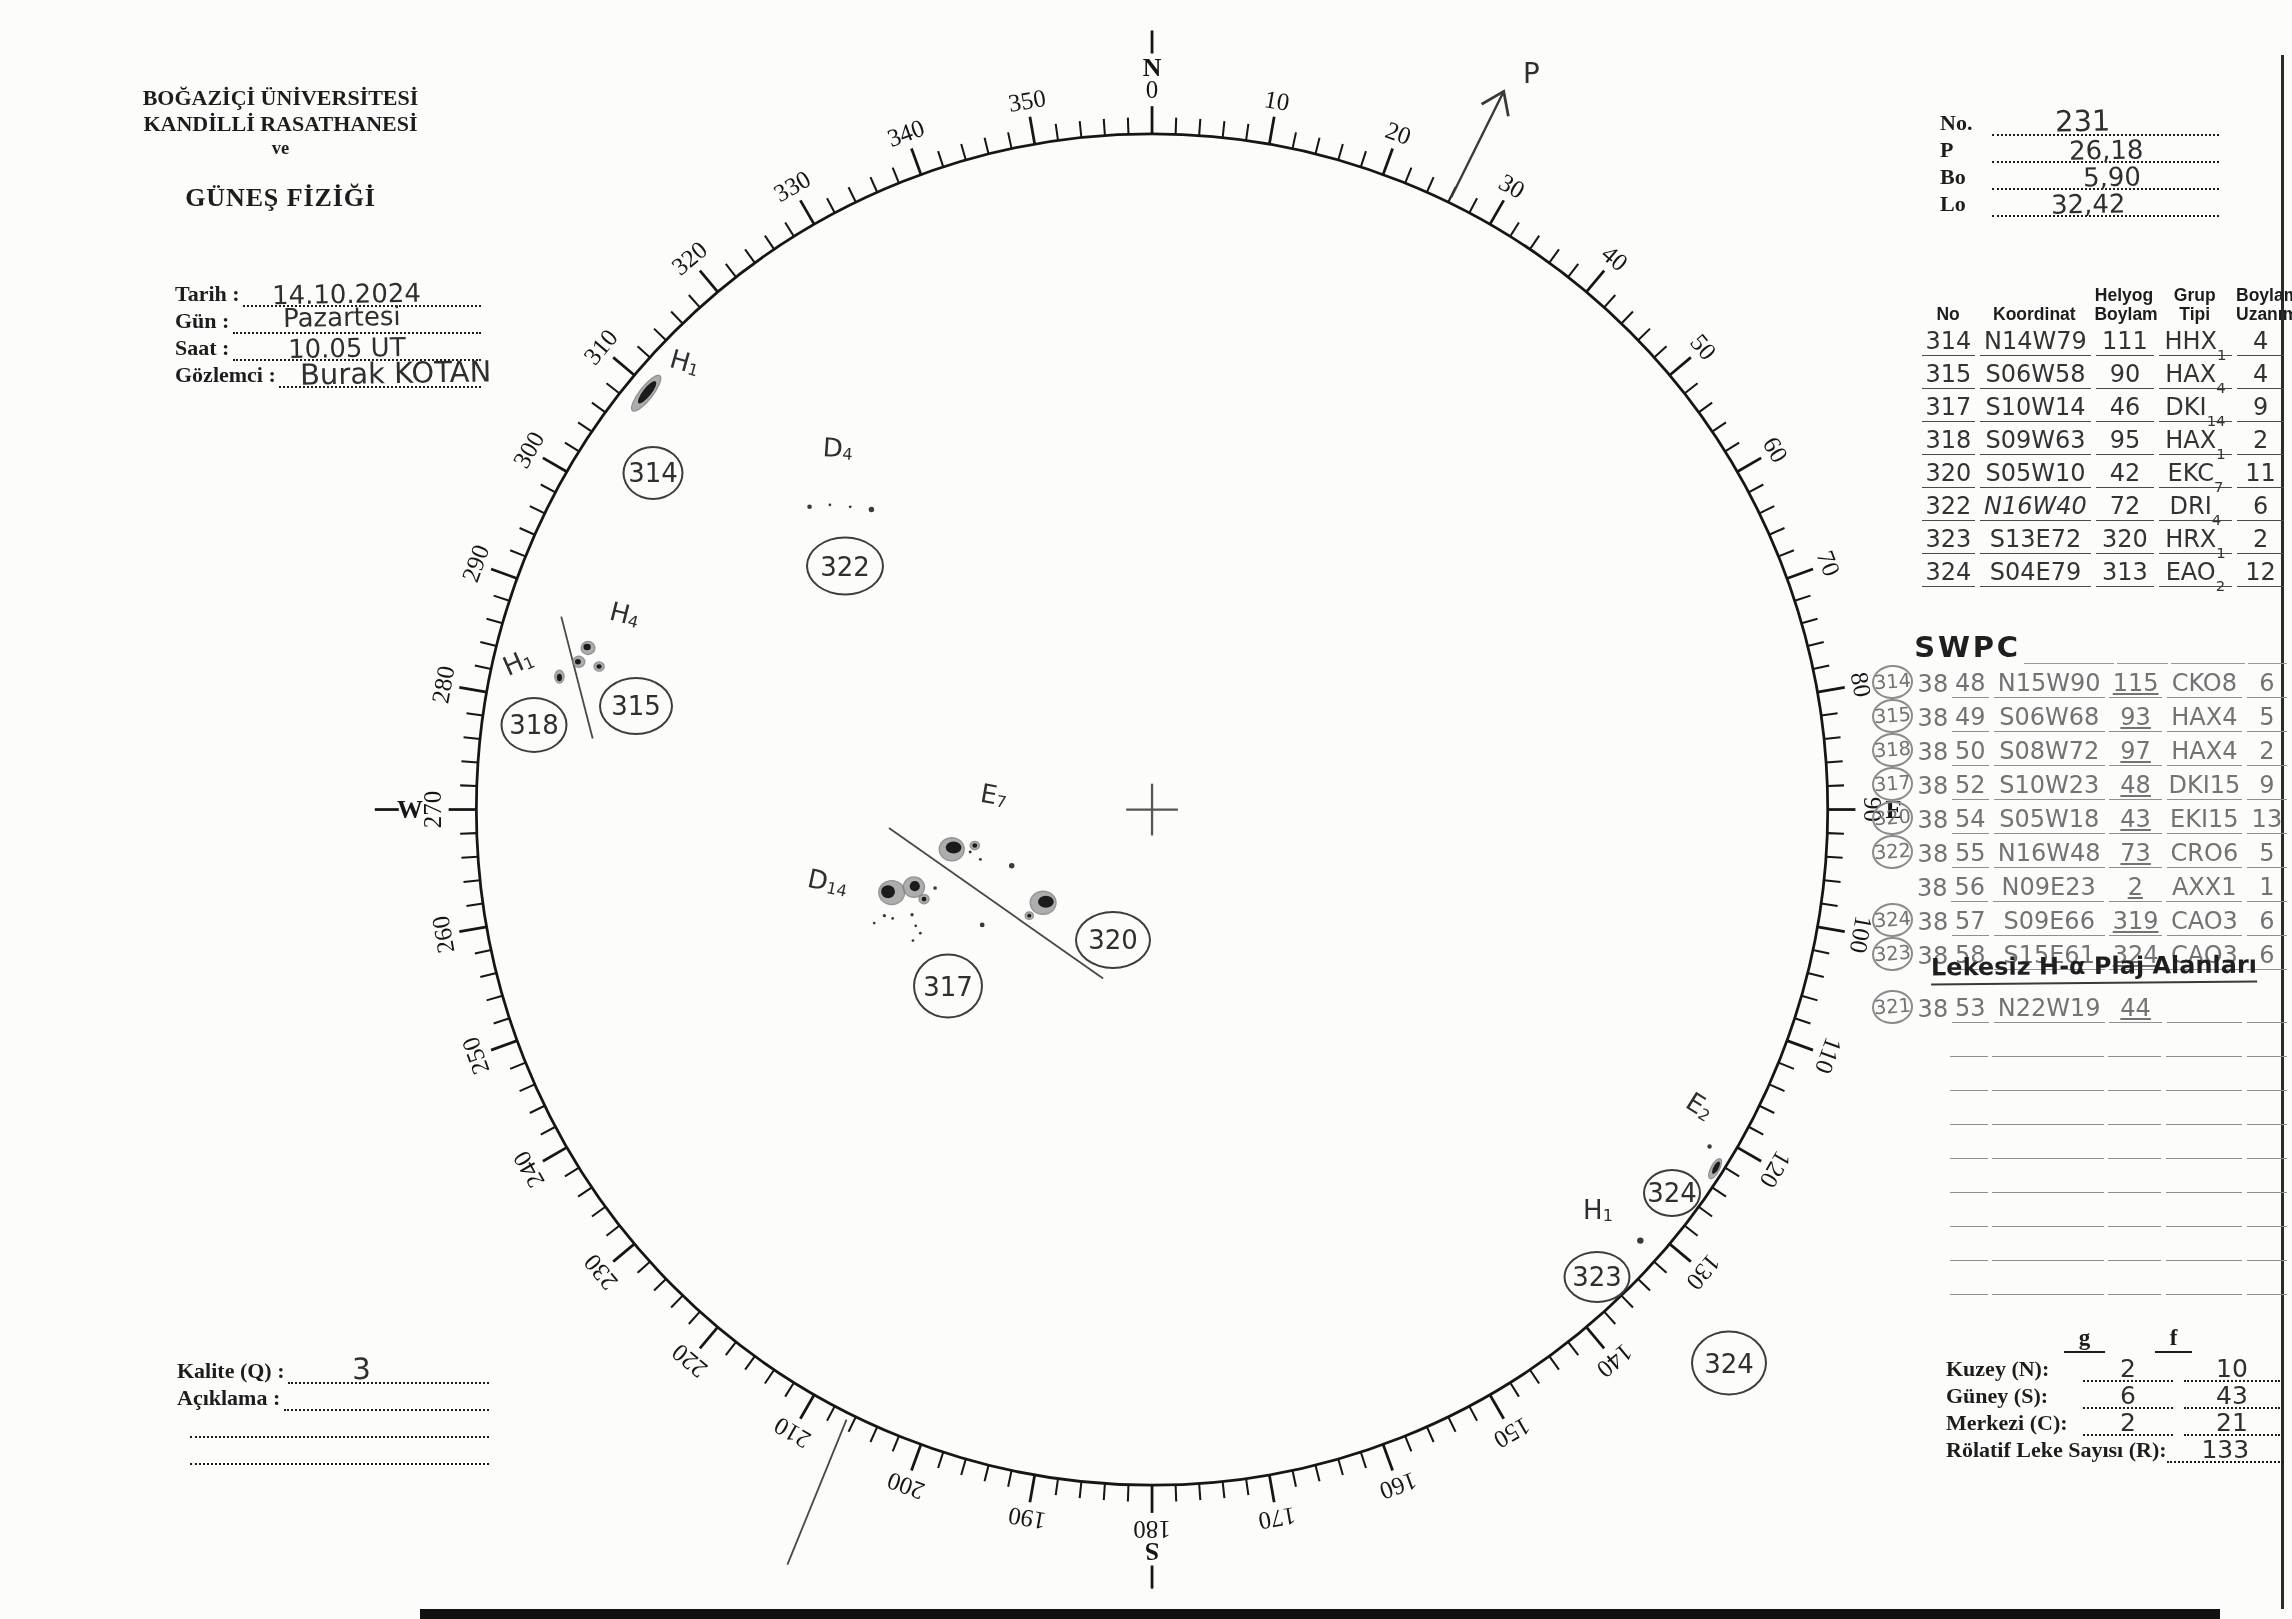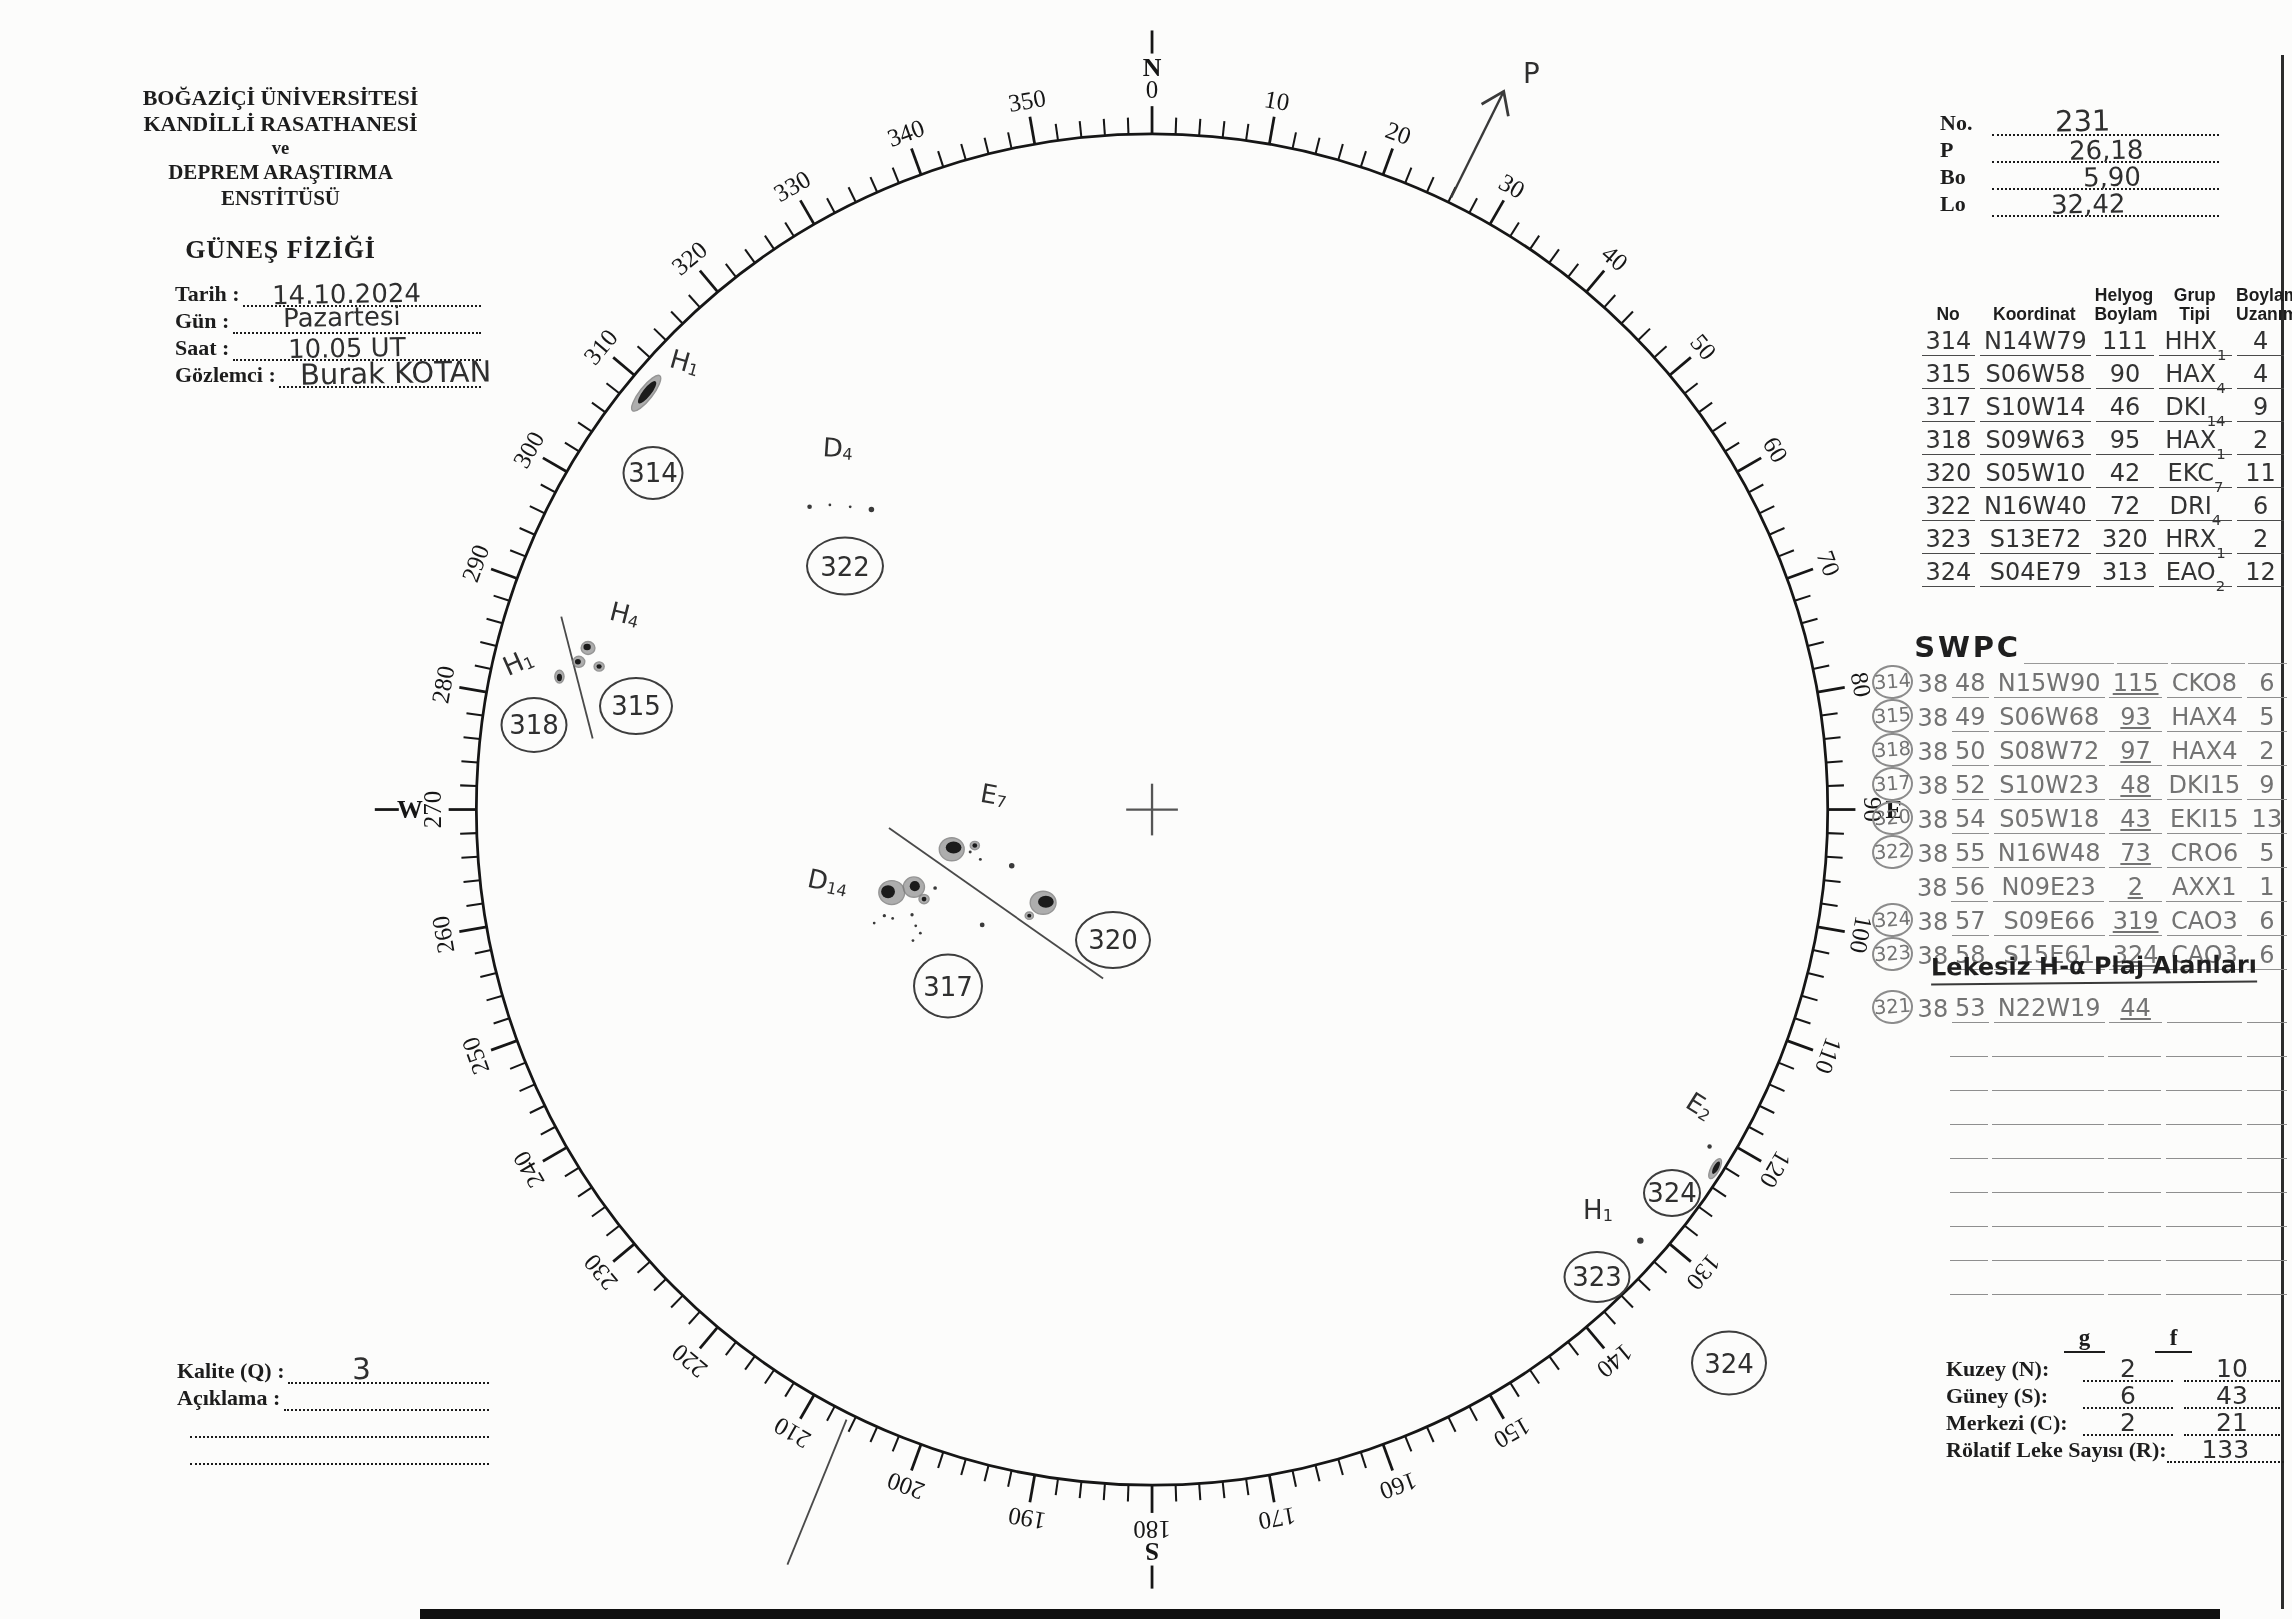--- a/index.html
+++ b/index.html
@@ -357,21 +357,20 @@
       <div class="ann hw circled" style="left: 1672px; top: 1193px; width: 54px; height: 44px; transform: translate(-50%, -50%) rotate(0deg);">324</div>
       <div class="ann hw" style="left: 1598px; top: 1210px; transform: translate(-50%, -50%) rotate(0deg);">H<sub>1</sub></div>
       <div class="ann hw circled" style="left: 1597px; top: 1277px; width: 63px; height: 48px; transform: translate(-50%, -50%) rotate(0deg);">323</div>
       <div class="ann hw circled" style="left: 1729px; top: 1363px; width: 72px; height: 61px; transform: translate(-50%, -50%) rotate(0deg);">324</div>
     </div>
 
   <div class="abs org-block txt">
     <div class="org-line">BOĞAZİÇİ ÜNİVERSİTESİ</div>
     <div class="org-line">KANDİLLİ RASATHANESİ</div>
     <div class="org-line small">ve</div>
-    <div class="org-line" style="font-size:21px;">DEPREM ARAŞTIRMA ENSTİTÜSÜ</div>
     <div class="dept-title">GÜNEŞ FİZİĞİ</div>
   </div>
 
   <div class="abs form-block txt">
     <div class="frow">
       <span class="flabel">Tarih :</span>
       <span class="fline">
           <span class="fval hw" style="left:12%;">14.10.2024</span>
         </span>
     </div>
@@ -458,21 +457,21 @@
         </div>
         <div class="trow">
           <span class="tcell hw cw-no" style="color:#333;">320</span>
           <span class="tcell hw cw-k" style="color:#333;">S05W10</span>
           <span class="tcell hw cw-b" style="color:#333;">42</span>
           <span class="tcell hw cw-t" style="color:#333;">EKC<sub>7</sub></span>
           <span class="tcell hw cw-u" style="color:#333;">11</span>
         </div>
         <div class="trow">
           <span class="tcell hw cw-no" style="color:#333;">322</span>
-          <span class="tcell hw cw-k" style="color:#333;">N16W40</span>
+          <span class="tcell hw cw-k" style="color:#333;font-style:italic;">N16W40</span>
           <span class="tcell hw cw-b" style="color:#333;">72</span>
           <span class="tcell hw cw-t" style="color:#333;">DRI<sub>4</sub></span>
           <span class="tcell hw cw-u" style="color:#333;">6</span>
         </div>
         <div class="trow">
           <span class="tcell hw cw-no" style="color:#333;">323</span>
           <span class="tcell hw cw-k" style="color:#333;">S13E72</span>
           <span class="tcell hw cw-b" style="color:#333;">320</span>
           <span class="tcell hw cw-t" style="color:#333;">HRX<sub>1</sub></span>
           <span class="tcell hw cw-u" style="color:#333;">2</span>

